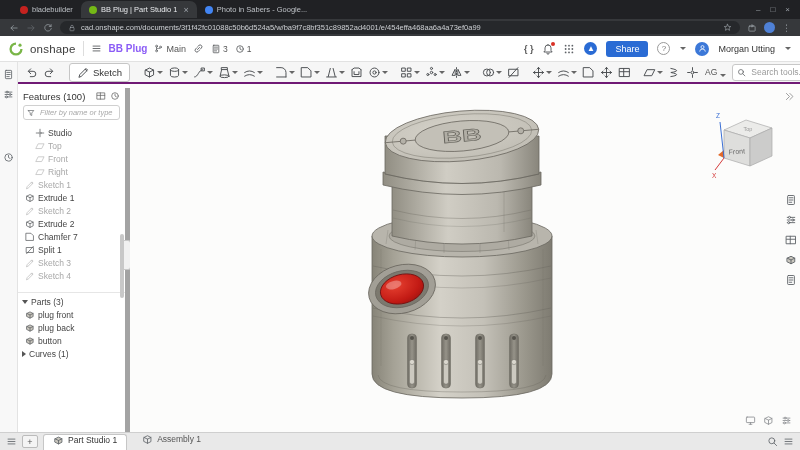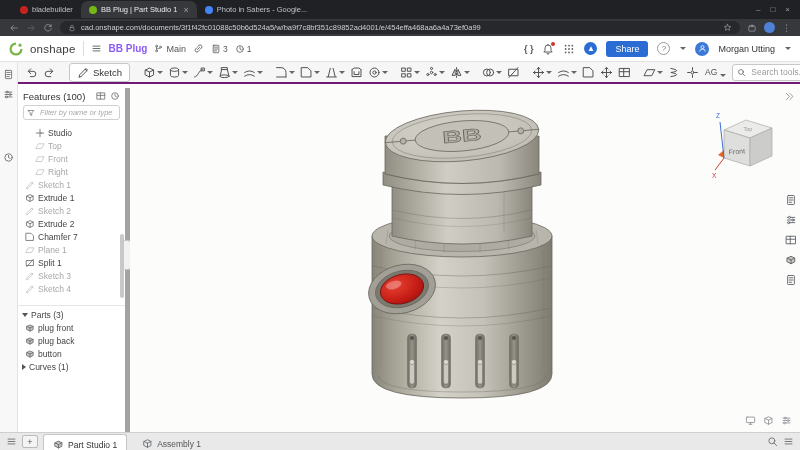--- a/index.html
+++ b/index.html
@@ -82,21 +82,21 @@
 .collapseic{position:absolute;right:5px;top:7px;width:11px;height:11px;stroke:#8a8a8a}
 .rrail{position:absolute;right:3px;top:110px;display:flex;flex-direction:column;gap:8px;align-items:center}
 .rr{width:12px;height:12px;stroke:#5f6368}
 .vbots{position:absolute;right:8px;bottom:6px;display:flex;gap:7px;align-items:center}
 .vb{width:11px;height:11px;stroke:#8a8d90}
 
 
 .tabbar{position:absolute;left:0;top:432px;width:800px;height:18px;background:#e9e9e9;border-top:1px solid #cfcfcf;display:flex;align-items:center;gap:5px;padding:0 6px;box-sizing:border-box}
 .bbic{width:11px;height:11px;stroke:#5f6368}
 .addtab{width:16px;height:13px;border:1px solid #bbb;background:#f4f4f4;color:#555;font-size:9px;line-height:10px;text-align:center;border-radius:2px;padding:0;font-family:inherit}
-.dtab{height:15px;display:flex;align-items:flex-end;gap:4px;padding:0 9px;font-size:8.5px;color:#333;background:#fff;border:1px solid #c6c6c6;border-bottom:none;border-radius:3px 3px 0 0;margin-top:0}
+.dtab{height:15px;display:flex;align-items:flex-start;gap:4px;padding:0 9px;font-size:8.5px;color:#333;background:#fff;border:1px solid #c6c6c6;border-bottom:none;border-radius:3px 3px 0 0;margin-top:0}
 .dtab.inactive{background:transparent;border:1px solid transparent;color:#555}
 .bspace{flex:1}
 </style>
 </head>
 <body>
 
 <svg width="0" height="0" style="position:absolute">
 <defs>
 <symbol id="i-undo" viewBox="0 0 16 16">
         <path d="M4.5 6.5 H10 a3.3 3.3 0 0 1 0 6.6 H6.5"></path>
@@ -632,26 +632,20 @@
           <svg class="ti ic">
             <use href="#i-cube"></use>
           </svg>
           <span>Extrude 2</span>
         </div>
       <div class="trow feat">
           <svg class="ti ic">
             <use href="#i-chamfer"></use>
           </svg>
           <span>Chamfer 7</span>
-        </div>
-      <div class="trow feat muted">
-          <svg class="ti ic">
-            <use href="#i-plane"></use>
-          </svg>
-          <span>Plane 1</span>
         </div>
       <div class="trow feat">
           <svg class="ti ic">
             <use href="#i-split"></use>
           </svg>
           <span>Split 1</span>
         </div>
       <div class="trow feat muted">
           <svg class="ti ic">
             <use href="#i-pencil"></use>

